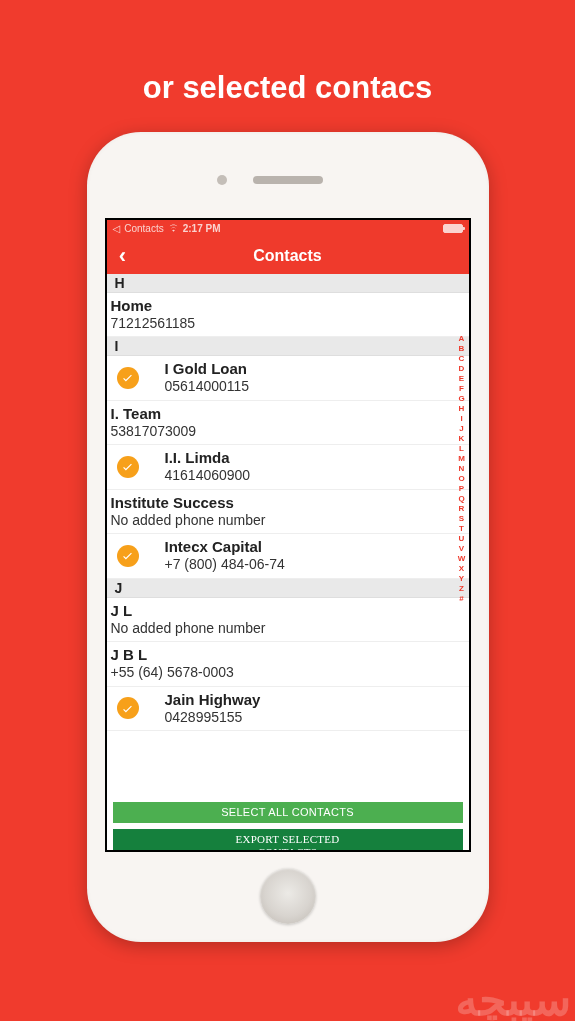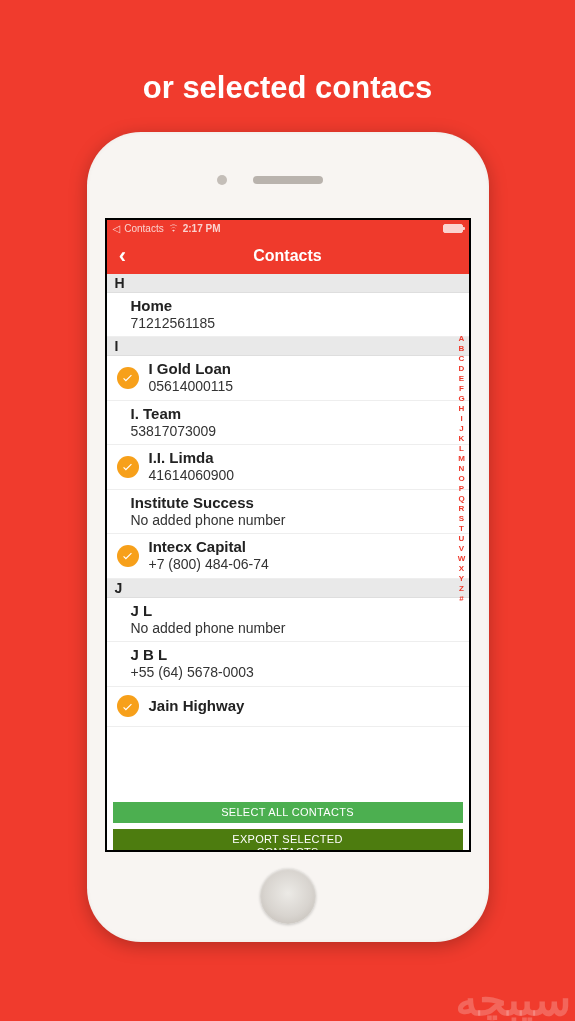--- a/index.html
+++ b/index.html
@@ -121,23 +121,23 @@
     background: #f7a01a;
     margin: 0 10px 0 2px;
     flex: none;
     display: flex; align-items: center; justify-content: center;
     color: #fff; font-size: 13px; font-weight: 700;
   }
   .row .check svg { width: 13px; height: 13px; }
   .row-body { flex: 1; min-width: 0; }
   .row .name { font-weight: 700; font-size: 15px; line-height: 1.2; }
   .row .detail { font-size: 14px; color: #333; line-height: 1.25; }
-  .row.plain { padding-left: 24px; }
+  .row.plain { padding-left: 4px; }
   .row.plain .name { font-weight: 600; }
-  .row.indented .row-body { margin-left: 0; }
+  .row.indented .row-body { margin-left: 16px; }
   .index-strip {
     position: absolute;
     right: 1px; top: 60px;
     width: 12px;
     font-size: 8px;
     line-height: 10px;
     color: #ef3a2c;
     text-align: center;
     font-weight: 600;
     pointer-events: auto;
@@ -157,21 +157,21 @@
     color: #fff;
     font-size: 11px;
     font-weight: 500;
     letter-spacing: .3px;
     cursor: pointer;
     text-align: center;
     line-height: 1.2;
     padding: 4px 6px;
   }
   .btn-green { background: #4caf50; }
-  .btn-red { background: #4d7c0f; }
+  .btn-red { background: #15803d; font-family: Liberation Serif, serif; }
   .watermark {
     position: absolute;
     right: 4px; bottom: -4px;
     color: rgba(255,255,255,.22);
     font-size: 44px;
     font-weight: 700;
     direction: rtl;
     font-family: Tahoma, Arial, sans-serif;
   }
 </style>
@@ -279,20 +279,21 @@
             </div>
           </div>
           <div class="row indented">
             <div class="check">
               <svg viewBox="0 0 24 24">
                 <path fill="#fff" d="M9 16.2l-3.5-3.5L4 14.2l5 5 11-11-1.5-1.5z"></path>
               </svg>
             </div>
             <div class="row-body">
               <div class="name">Jain Highway</div>
+              <div class="detail">0428995155</div>
             </div>
           </div>
         </div>
       <div class="index-strip" id="index-host">
           <span>A</span>
           <span>B</span>
           <span>C</span>
           <span>D</span>
           <span>E</span>
           <span>F</span>

